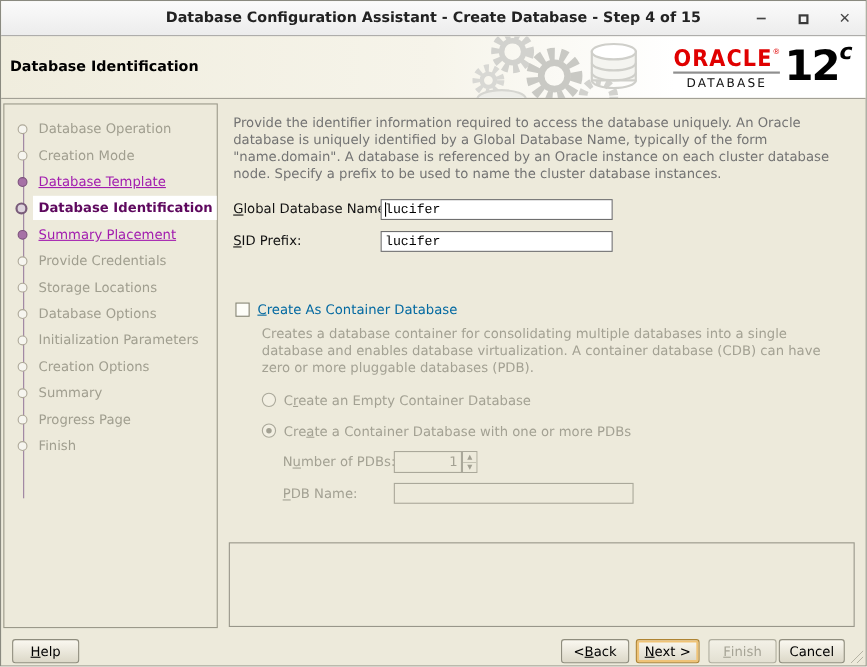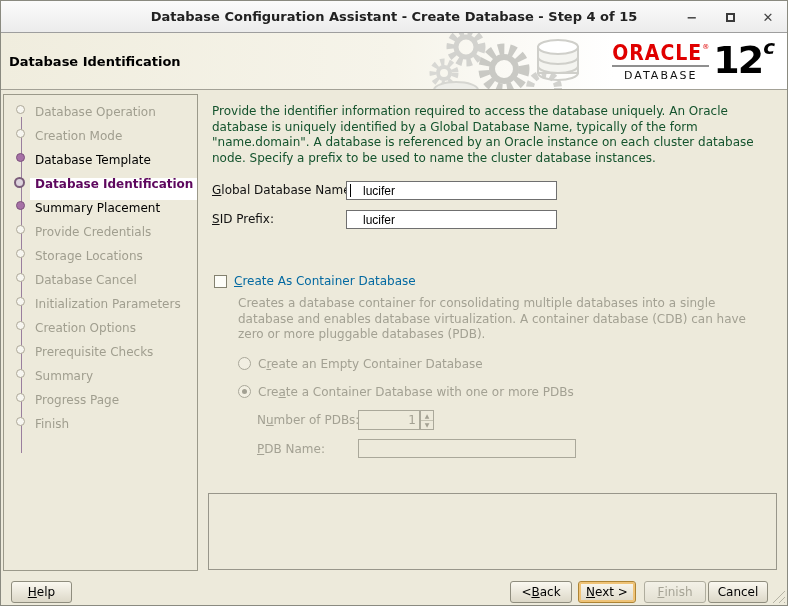--- a/index.html
+++ b/index.html
@@ -31,36 +31,36 @@
   .oracle-rule { height:2px; background:#8f8f8f; margin:2px 0 2px 0; }
   .oracle-sub { font-weight:normal; font-size:11px; letter-spacing:2px; color:#111; }
   .ver-num { font-weight:bold; font-size:38px; line-height:46px; color:#000; letter-spacing:-2px; }
   .ver-c { font-style:italic; font-weight:bold; font-size:20px; color:#000; vertical-align:top; line-height:20px; margin-left:1px; }
 
   
   .sidebar { position:absolute; left:2px; top:93px; width:195px; height:477px;
     background:#EDEADB; border:1px solid #9b998a; }
   .steps { position:relative; padding-top:10px; }
   .rail { position:absolute; left:17px; top:22px; height:336px; width:1px; background:#9a7f9e; }
-  .step { position:relative; height:24px; display:flex; }
+  .step { position:relative; height:24px; display:flex; align-items:center; }
   .step .dot { position:absolute; left:12px; width:9px; height:9px; border-radius:50%;
     background:#f6f5ef; border:1px solid #ada898; z-index:2; }
   .step.visited .dot { background:#a671a6; border-color:#7d527d; }
   .step.current .dot { left:10px; width:11px; height:11px; border:2px solid #7a5c7a; background:#ddd3dd; }
   .step-label { margin-left:31px; color:#A09E8F; z-index:2; }
-  .step.visited .step-label { color:#000000; cursor:pointer; }
+  .step.visited .step-label { color:#a21caf; text-decoration:underline; cursor:pointer; }
   .step.current .step-label { color:#5E085E; font-weight:bold; }
   .step.current::before { content:""; position:absolute; left:26px; right:0; top:1px; bottom:1px; background:#ffffff; z-index:1; }
 
   
-  .intro { position:absolute; left:211px; top:103px; width:568px; line-height:15.5px; color:#14532d; }
+  .intro { position:absolute; left:211px; top:103px; width:568px; line-height:15.5px; color:#737373; }
   .fieldlabel { position:absolute; color:#111; }
   .mn { text-decoration:underline; }
   input.txt { position:absolute; height:19px; border:1px solid #6f6f6f; background:#ffffff;
-    font-family:Liberation Sans, sans-serif; font-size:12px; padding:0 16px; color:#000; }
+    font-family:Liberation Mono, monospace; font-size:12px; padding:0 3px; color:#000; }
   .caret { position:absolute; width:1px; height:13px; background:#000; z-index:3; }
 
   .checkbox { position:absolute; left:213px; top:274px; width:13px; height:13px;
     border:1px solid #83816f; background:#fdfdf8; }
   .cb-label { position:absolute; left:233px; top:273px; color:#0369a1; }
 
   .cdb-desc { position:absolute; left:237px; top:295px; width:523px; line-height:15.5px; color:#A3A193; }
 
   .radio { position:absolute; width:13px; height:13px; border-radius:50%;
     border:1px solid #aaa89a; background:#f2efe2; }
@@ -168,33 +168,29 @@
       <div class="step future">
         <span class="dot"></span>
         <span class="step-label">Provide Credentials</span>
       </div>
       <div class="step future">
         <span class="dot"></span>
         <span class="step-label">Storage Locations</span>
       </div>
       <div class="step future">
         <span class="dot"></span>
-        <span class="step-label">Database Cancel</span>
+        <span class="step-label">Database Options</span>
       </div>
       <div class="step future">
         <span class="dot"></span>
         <span class="step-label">Initialization Parameters</span>
       </div>
       <div class="step future">
         <span class="dot"></span>
         <span class="step-label">Creation Options</span>
-      </div>
-      <div class="step future">
-        <span class="dot"></span>
-        <span class="step-label">Prerequisite Checks</span>
       </div>
       <div class="step future">
         <span class="dot"></span>
         <span class="step-label">Summary</span>
       </div>
       <div class="step future">
         <span class="dot"></span>
         <span class="step-label">Progress Page</span>
       </div>
       <div class="step future">

